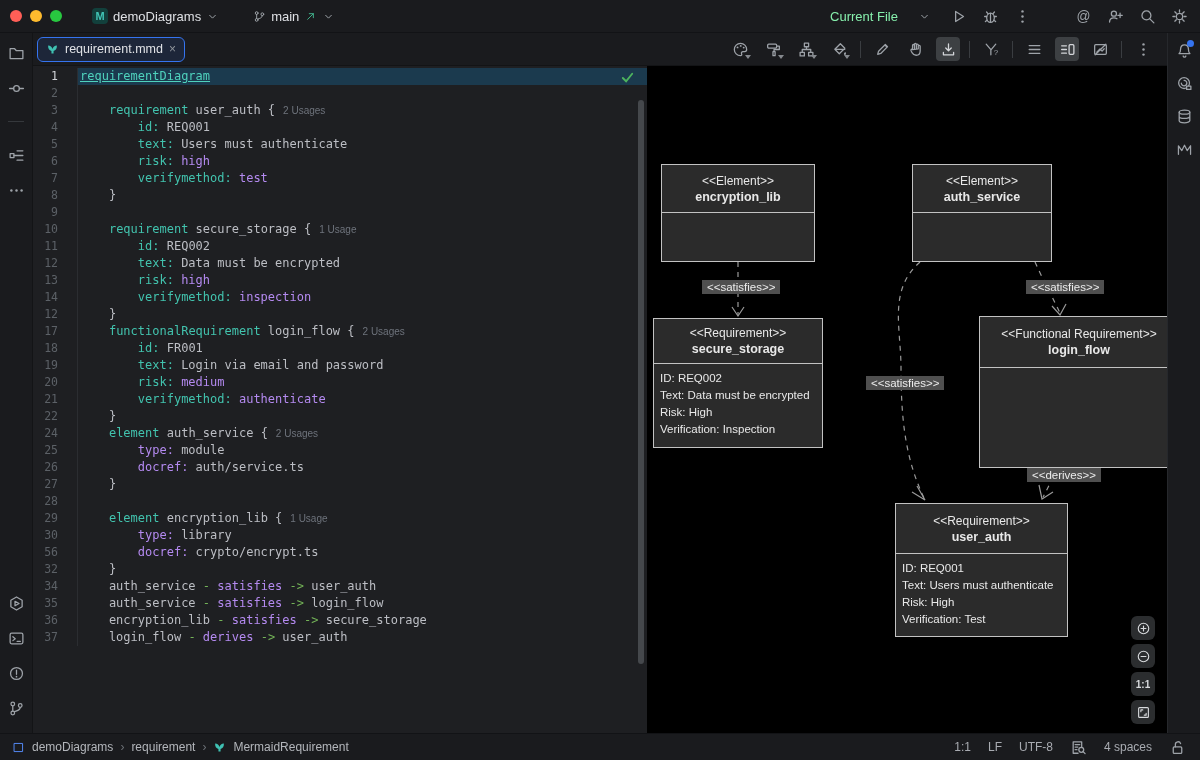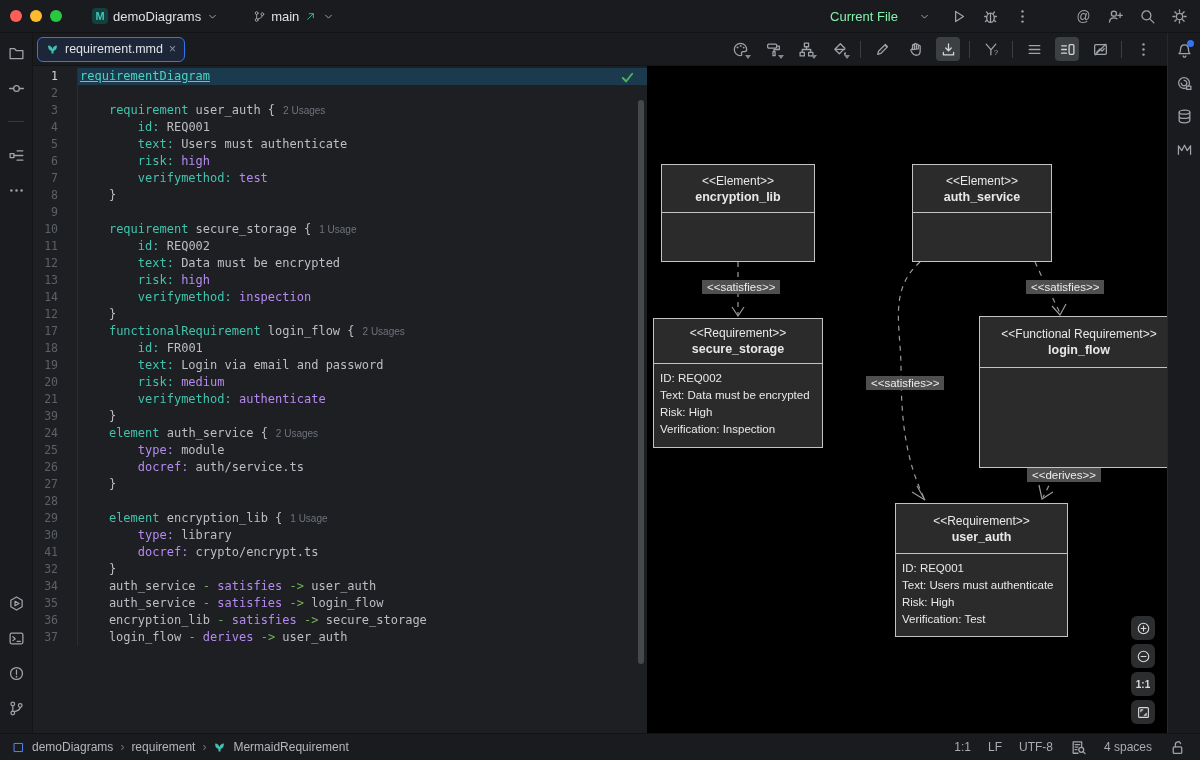--- a/index.html
+++ b/index.html
@@ -432,29 +432,29 @@
       <div class="line"><span class="ln">11</span><span class="codewrap"><span class="tok pl">        </span><span class="tok kw">id:</span><span class="tok pl"> REQ002</span></span></div>
       <div class="line"><span class="ln">12</span><span class="codewrap"><span class="tok pl">        </span><span class="tok kw">text:</span><span class="tok pl"> Data must be encrypted</span></span></div>
       <div class="line"><span class="ln">13</span><span class="codewrap"><span class="tok pl">        </span><span class="tok kw">risk:</span><span class="tok pp"> high</span></span></div>
       <div class="line"><span class="ln">14</span><span class="codewrap"><span class="tok pl">        </span><span class="tok kw">verifymethod:</span><span class="tok pp"> inspection</span></span></div>
       <div class="line"><span class="ln">12</span><span class="codewrap"><span class="tok pl">    }</span></span></div>
       <div class="line"><span class="ln">17</span><span class="codewrap"><span class="tok pl">    </span><span class="tok kw">functionalRequirement</span><span class="tok pl"> login_flow {</span><span class="hint">2 Usages</span></span></div>
       <div class="line"><span class="ln">18</span><span class="codewrap"><span class="tok pl">        </span><span class="tok kw">id:</span><span class="tok pl"> FR001</span></span></div>
       <div class="line"><span class="ln">19</span><span class="codewrap"><span class="tok pl">        </span><span class="tok kw">text:</span><span class="tok pl"> Login via email and password</span></span></div>
       <div class="line"><span class="ln">20</span><span class="codewrap"><span class="tok pl">        </span><span class="tok kw">risk:</span><span class="tok pp"> medium</span></span></div>
       <div class="line"><span class="ln">21</span><span class="codewrap"><span class="tok pl">        </span><span class="tok kw">verifymethod:</span><span class="tok pp"> authenticate</span></span></div>
-      <div class="line"><span class="ln">39</span><span class="codewrap"><span class="tok pl">    }</span></span></div>
+      <div class="line"><span class="ln">22</span><span class="codewrap"><span class="tok pl">    }</span></span></div>
       <div class="line"><span class="ln">24</span><span class="codewrap"><span class="tok pl">    </span><span class="tok kw">element</span><span class="tok pl"> auth_service {</span><span class="hint">2 Usages</span></span></div>
       <div class="line"><span class="ln">25</span><span class="codewrap"><span class="tok pl">        </span><span class="tok pp">type:</span><span class="tok pl"> module</span></span></div>
       <div class="line"><span class="ln">26</span><span class="codewrap"><span class="tok pl">        </span><span class="tok pp">docref:</span><span class="tok pl"> auth/service.ts</span></span></div>
       <div class="line"><span class="ln">27</span><span class="codewrap"><span class="tok pl">    }</span></span></div>
       <div class="line"><span class="ln">28</span><span class="codewrap"></span></div>
       <div class="line"><span class="ln">29</span><span class="codewrap"><span class="tok pl">    </span><span class="tok kw">element</span><span class="tok pl"> encryption_lib {</span><span class="hint">1 Usage</span></span></div>
       <div class="line"><span class="ln">30</span><span class="codewrap"><span class="tok pl">        </span><span class="tok pp">type:</span><span class="tok pl"> library</span></span></div>
-      <div class="line"><span class="ln">41</span><span class="codewrap"><span class="tok pl">        </span><span class="tok pp">docref:</span><span class="tok pl"> crypto/encrypt.ts</span></span></div>
+      <div class="line"><span class="ln">56</span><span class="codewrap"><span class="tok pl">        </span><span class="tok pp">docref:</span><span class="tok pl"> crypto/encrypt.ts</span></span></div>
       <div class="line"><span class="ln">32</span><span class="codewrap"><span class="tok pl">    }</span></span></div>
       <div class="line"><span class="ln">34</span><span class="codewrap"><span class="tok pl">    auth_service </span><span class="tok op">-</span><span class="tok pl"> </span><span class="tok pp">satisfies</span><span class="tok pl"> </span><span class="tok op">-&gt;</span><span class="tok pl"> user_auth</span></span></div>
       <div class="line"><span class="ln">35</span><span class="codewrap"><span class="tok pl">    auth_service </span><span class="tok op">-</span><span class="tok pl"> </span><span class="tok pp">satisfies</span><span class="tok pl"> </span><span class="tok op">-&gt;</span><span class="tok pl"> login_flow</span></span></div>
       <div class="line"><span class="ln">36</span><span class="codewrap"><span class="tok pl">    encryption_lib </span><span class="tok op">-</span><span class="tok pl"> </span><span class="tok pp">satisfies</span><span class="tok pl"> </span><span class="tok op">-&gt;</span><span class="tok pl"> secure_storage</span></span></div>
       <div class="line"><span class="ln">37</span><span class="codewrap"><span class="tok pl">    login_flow </span><span class="tok op">-</span><span class="tok pl"> </span><span class="tok pp">derives</span><span class="tok pl"> </span><span class="tok op">-&gt;</span><span class="tok pl"> user_auth</span></span></div>
     </div>
   <span id="ed-check"><svg viewBox="0 0 16 16">
         <path d="M3 8.5 L6.5 12 L13 4"></path>
       </svg></span>
   <div id="ed-scrollbar"></div>

